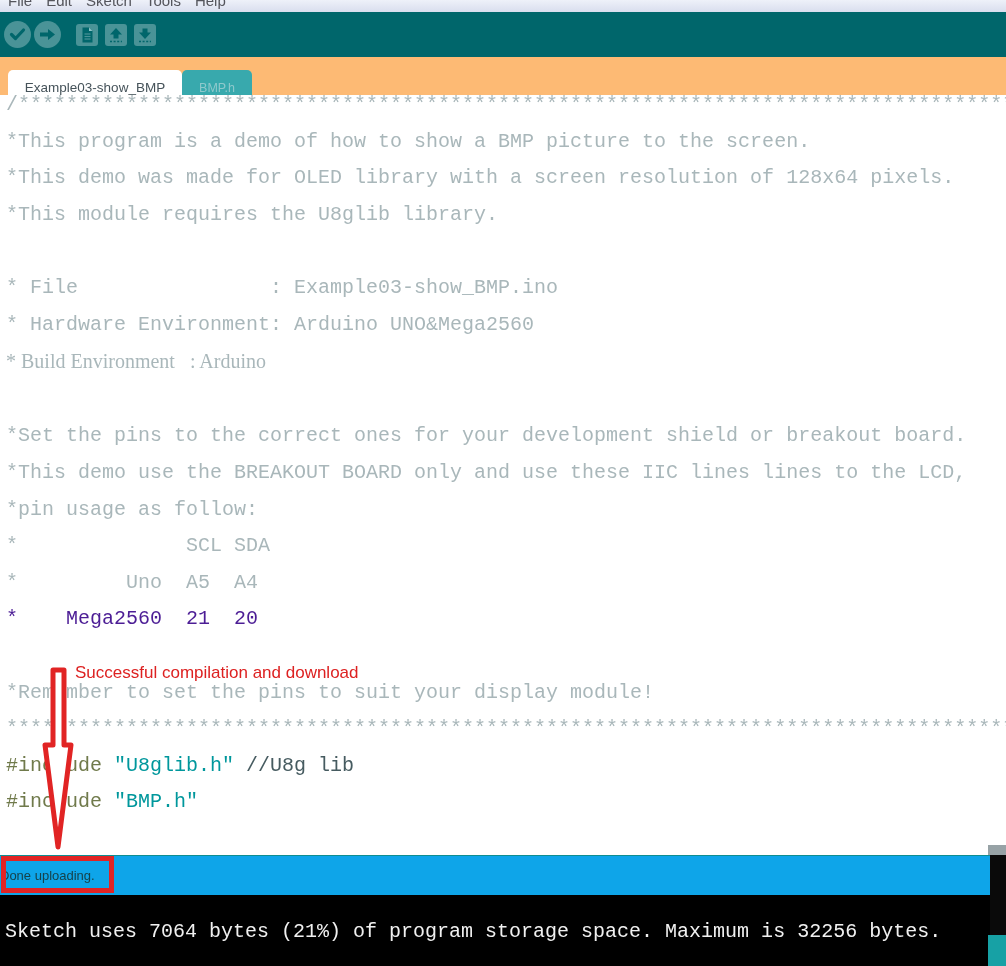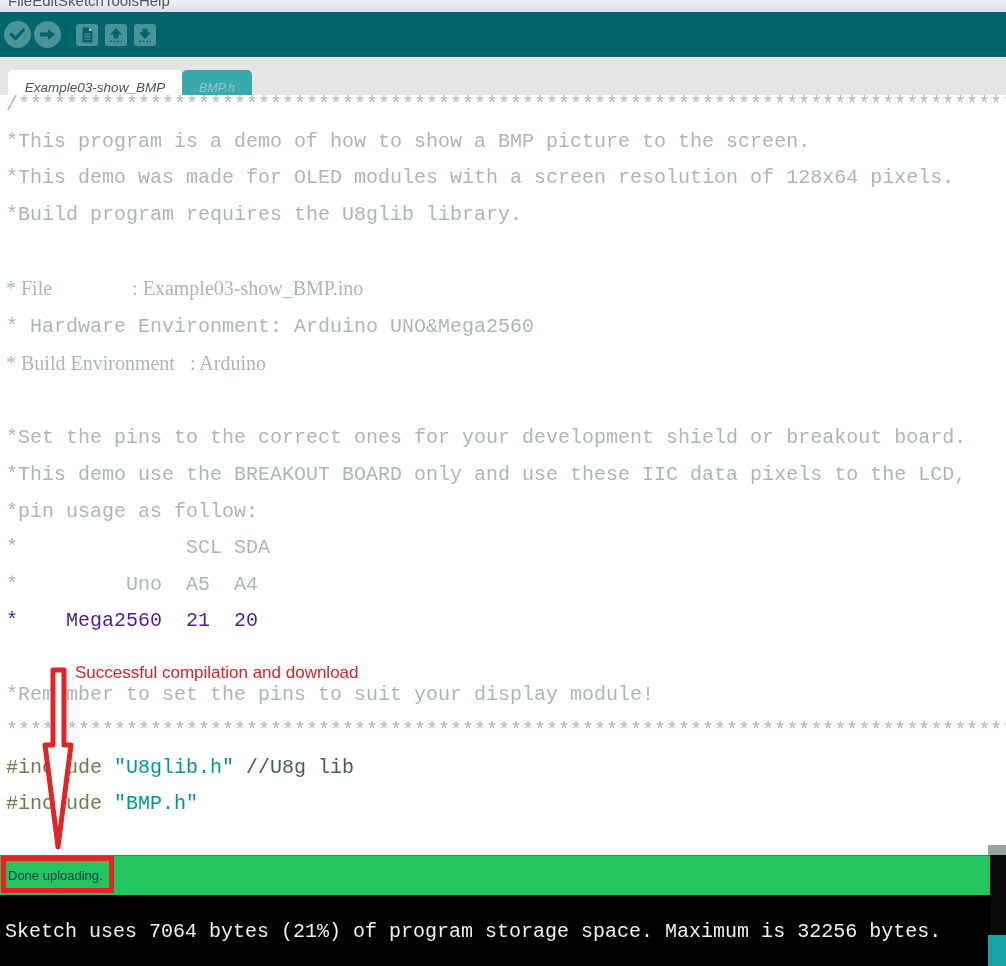--- a/index.html
+++ b/index.html
@@ -3,50 +3,50 @@
 <meta charset="utf-8">
 <title>Arduino IDE</title>
 <style>
   html,body{margin:0;padding:0;background:#fff;}
   .page{position:relative;width:1006px;height:966px;overflow:hidden;background:#fff;
         font-family:"Liberation Sans",sans-serif;}
 
   
   .menubar{position:absolute;left:0;top:0;width:100%;height:12px;
            background:linear-gradient(#eef1f9,#d9deee);overflow:hidden;
-           display:flex;padding-left:8px;box-sizing:border-box;}
+           display:flex;gap:14px;padding-left:8px;box-sizing:border-box;}
   .menu-item{font-size:15px;line-height:15px;color:#54555c;transform:translateY(-7px);white-space:nowrap;}
 
   
   .toolbar{position:absolute;left:0;top:12px;width:100%;height:45px;background:#00666b;
            display:flex;align-items:center;padding-left:4px;box-sizing:border-box;}
   .tb-btn{border:none;padding:0;display:flex;align-items:center;justify-content:center;
           background:#4a9397;cursor:pointer;}
   .tb-circle{width:27px;height:27px;border-radius:50%;margin-right:3px;}
   .tb-square{width:22px;height:22px;border-radius:3px;margin-right:7px;}
   .tb-gap{width:12px;}
 
   
-  .tabbar{position:absolute;left:0;top:57px;width:100%;height:48px;background:#e5e5e5;font-style:italic;}
+  .tabbar{position:absolute;left:0;top:57px;width:100%;height:48px;background:#fdba74;}
   .tab{position:absolute;bottom:0;height:35px;border-radius:5px 5px 0 0;
        display:flex;align-items:center;justify-content:center;cursor:pointer;}
   .tab-active{left:8px;width:174px;background:#ffffff;}
   .tab-active span{font-size:13.5px;color:#46535a;}
   .tab-inactive{left:182px;width:70px;background:#38a9ad;margin-top:46px;}
   .tab-inactive span{font-size:12.5px;color:#8fc9cc;}
 
   
   .editor{position:absolute;left:0;top:95px;width:100%;height:760px;background:#ffffff;overflow:hidden;}
   .code{font-family:"Liberation Mono","DejaVu Sans Mono",monospace;font-size:20px;
         line-height:36.6px;white-space:pre;margin:-8px 0 0 6px;}
 
   
-  .statusbar{position:absolute;left:0;top:855px;width:990px;height:40px;background:#22c55e;
+  .statusbar{position:absolute;left:0;top:855px;width:990px;height:40px;background:#0ea5e9;
              border-top:1px solid #0f8d91;box-sizing:border-box;
-             display:flex;align-items:center;padding-left:8px;}
+             display:flex;align-items:center;}
   .status-text{font-size:13px;color:#16424a;}
 
   
   .console{position:absolute;left:0;top:895px;width:100%;height:71px;background:#000;overflow:hidden;}
   .console-line{font-family:"Liberation Mono","DejaVu Sans Mono",monospace;font-size:20px;
                 line-height:34px;white-space:pre;padding-left:5px;}
 
   
   .edge-gray{position:absolute;left:988px;top:845px;width:18px;height:10px;background:#97a2a6;}
   .edge-black{position:absolute;left:990px;top:855px;width:16px;height:80px;background:#0a0a0a;}
@@ -114,29 +114,29 @@
       <span>Example03-show_BMP</span>
     </div>
     <div class="tab tab-inactive">
       <span>BMP.h</span>
     </div>
   </div>
 
   <div class="editor">
     <pre class="code"><span style="color: rgb(169, 183, 186);">/***************************************************************************************</span>
 <span style="color: rgb(169, 183, 186);">*This program is a demo of how to show a BMP picture to the screen.</span>
-<span style="color: rgb(169, 183, 186);">*This demo was made for OLED modules with a screen resolution of 128x64 pixels.</span>
-<span style="color: rgb(169, 183, 186);">*Build program requires the U8glib library.</span>
+<span style="color: rgb(169, 183, 186);">*This demo was made for OLED library with a screen resolution of 128x64 pixels.</span>
+<span style="color: rgb(169, 183, 186);">*This module requires the U8glib library.</span>
 
-<span style="color: rgb(169, 183, 186); font-family: Liberation Serif, serif;">* File                : Example03-show_BMP.ino</span>
+<span style="color: rgb(169, 183, 186);">* File                : Example03-show_BMP.ino</span>
 <span style="color: rgb(169, 183, 186);">* Hardware Environment: Arduino UNO&amp;Mega2560</span>
 <span style="color: rgb(169, 183, 186); font-family: Liberation Serif, serif;">* Build Environment   : Arduino</span>
 
 <span style="color: rgb(169, 183, 186); margin-top: 6px;">*Set the pins to the correct ones for your development shield or breakout board.</span>
-<span style="color: rgb(169, 183, 186);">*This demo use the BREAKOUT BOARD only and use these IIC data pixels to the LCD,</span>
+<span style="color: rgb(169, 183, 186);">*This demo use the BREAKOUT BOARD only and use these IIC lines lines to the LCD,</span>
 <span style="color: rgb(169, 183, 186);">*pin usage as follow:</span>
 <span style="color: rgb(169, 183, 186);">*              SCL SDA</span>
 <span style="color: rgb(169, 183, 186); margin-top: 36px;">*         Uno  A5  A4</span>
 <span style="color: #4c1d95;">*    Mega2560  21  20</span>
 
 <span style="color: rgb(169, 183, 186);">*Remember to set the pins to suit your display module!</span>
 <span style="color: rgb(169, 183, 186);">****************************************************************************************</span>
 <span style="color: rgb(112, 122, 75);">#include </span><span style="color: rgb(0, 151, 156);">"U8glib.h"</span><span style="color: rgb(70, 91, 96);"> //U8g lib</span>
 <span style="color: rgb(112, 122, 75);">#include </span><span style="color: rgb(0, 151, 156);">"BMP.h"</span>
 </pre>

